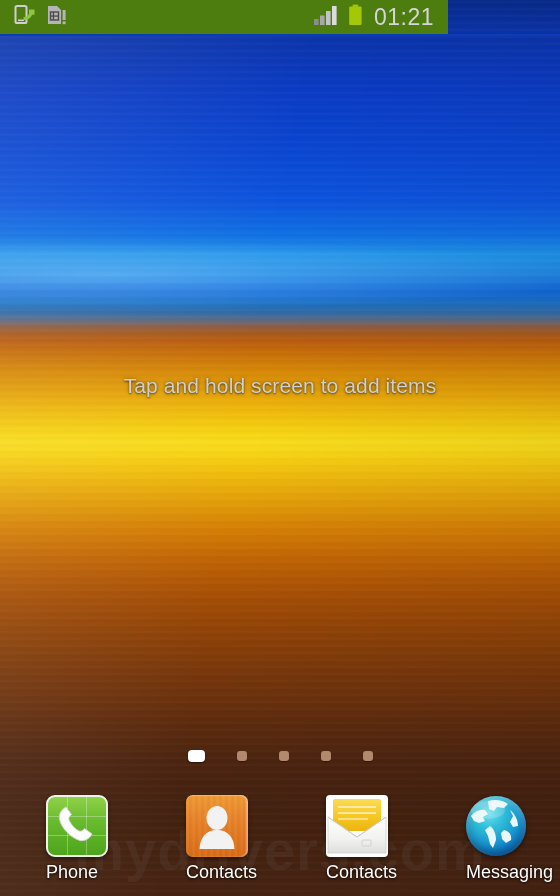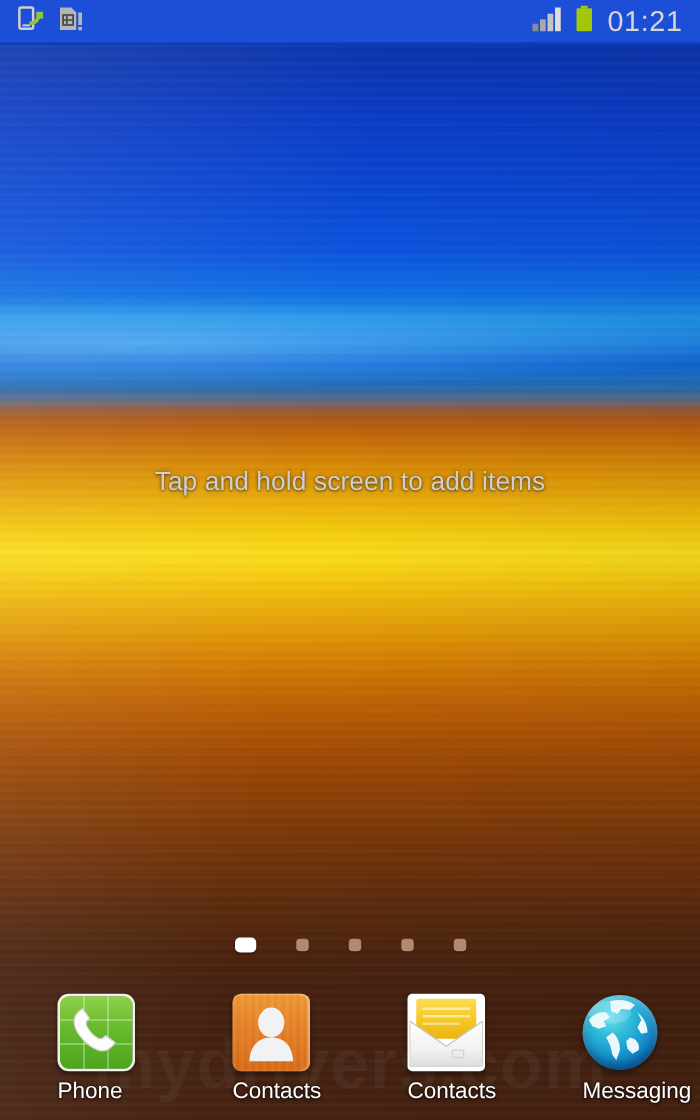--- a/index.html
+++ b/index.html
@@ -106,22 +106,22 @@
     width: 120%;
     height: 70px;
     background: radial-gradient(ellipse at 25% 50%, rgba(120,200,255,0.55) 0%, rgba(120,200,255,0.0) 70%);
     pointer-events: none;
   }
 
   
   .statusbar {
     position: absolute;
     left: 0; top: 0;
-    width: 560px; height: 34px;
-    background: #1d4ed8;
+    width: 448px; height: 34px;
+    background: #4d7c0f;
     display: flex;
     align-items: center;
     z-index: 30;
     justify-content: center;
   }
   .status-left {
     display: flex;
     align-items: center;
     gap: 10px;
     padding-left: 14px;

